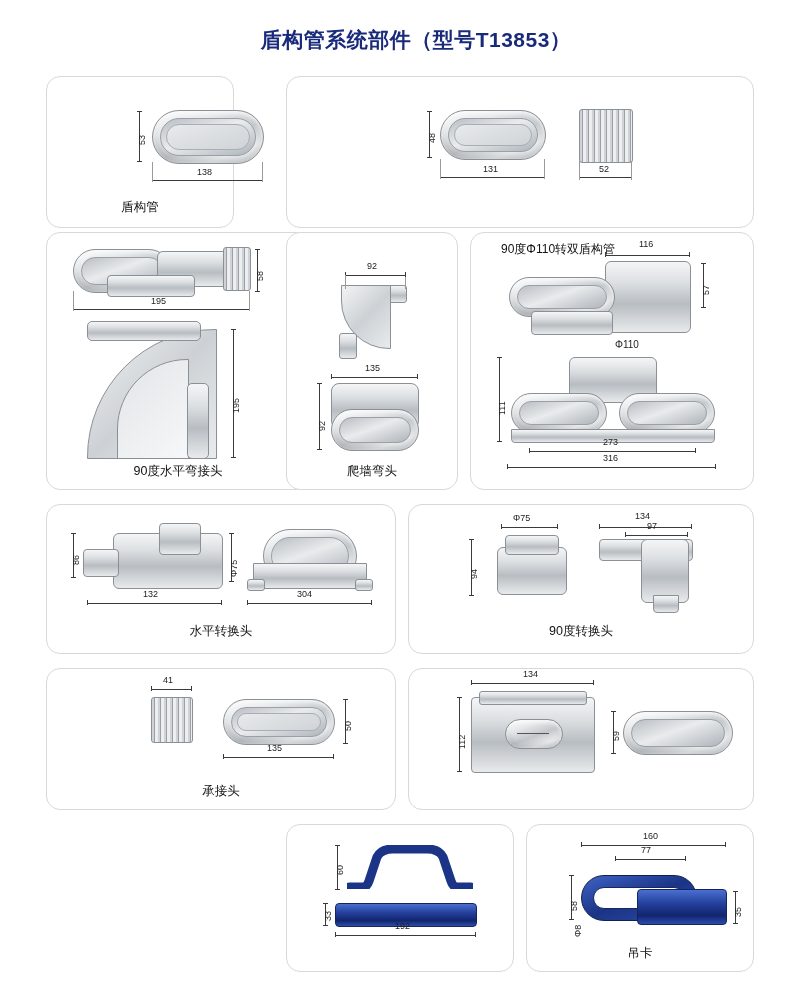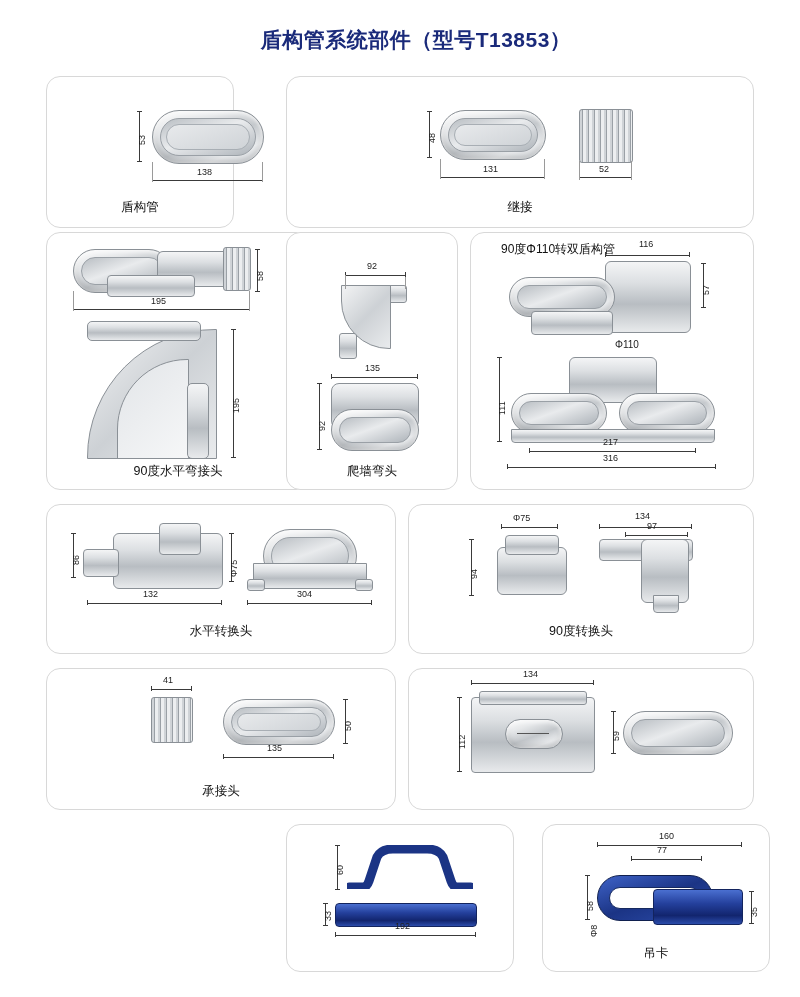--- a/index.html
+++ b/index.html
@@ -135,21 +135,20 @@
     <div class="extv" style="left:153px;top:82px;height:20px;"></div>
     <div class="extv" style="left:257px;top:82px;height:20px;"></div>
     <div class="lbl" style="left:196px;top:87px;">131</div>
 
     <div class="dimline h" style="left:292px;top:100px;width:52px;"></div>
     <div class="tick v" style="left:292px;top:97px;"></div>
     <div class="tick v" style="left:344px;top:97px;"></div>
     <div class="extv" style="left:292px;top:84px;height:19px;"></div>
     <div class="extv" style="left:344px;top:84px;height:19px;"></div>
     <div class="lbl" style="left:312px;top:87px;">52</div>
-    <div class="cap" style="top:122px;">继接</div>
   </div>
 
   <div class="card" style="left:46px;top:232px;width:264px;height:258px;">
 
     <div class="oval" style="left:26px;top:16px;width:96px;height:42px;">
       <div class="inner"></div>
     </div>
     <div class="tube" style="left:110px;top:18px;width:74px;height:34px;border-radius:6px;"></div>
     <div class="ribs" style="left:176px;top:14px;width:26px;height:42px;"></div>
     <div class="tube" style="left:60px;top:42px;width:86px;height:20px;border-radius:4px;"></div>
@@ -239,21 +238,21 @@
     <div class="tube" style="left:40px;top:196px;width:202px;height:12px;border-radius:0 0 4px 4px;"></div>
 
     <div class="dimline v" style="left:28px;top:124px;height:84px;"></div>
     <div class="tick h" style="left:26px;top:124px;"></div>
     <div class="tick h" style="left:26px;top:208px;"></div>
     <div class="lbl v" style="left:26px;top:182px;">111</div>
 
     <div class="dimline h" style="left:58px;top:218px;width:166px;"></div>
     <div class="tick v" style="left:58px;top:215px;"></div>
     <div class="tick v" style="left:224px;top:215px;"></div>
-    <div class="lbl" style="left:132px;top:204px;">217</div>
+    <div class="lbl" style="left:132px;top:204px;">273</div>
 
     <div class="dimline h" style="left:36px;top:234px;width:208px;"></div>
     <div class="tick v" style="left:36px;top:231px;"></div>
     <div class="tick v" style="left:244px;top:231px;"></div>
     <div class="lbl" style="left:132px;top:220px;">316</div>
   </div>
 
   <div class="card" style="left:46px;top:504px;width:350px;height:150px;">
 
     <div class="tube" style="left:66px;top:28px;width:108px;height:54px;border-radius:6px;"></div>
@@ -388,21 +387,21 @@
     <div class="tick h" style="left:36px;top:78px;"></div>
     <div class="tick h" style="left:36px;top:100px;"></div>
     <div class="lbl v" style="left:36px;top:96px;">33</div>
 
     <div class="dimline h" style="left:48px;top:110px;width:140px;"></div>
     <div class="tick v" style="left:48px;top:107px;"></div>
     <div class="tick v" style="left:188px;top:107px;"></div>
     <div class="lbl" style="left:108px;top:96px;">192</div>
   </div>
 
-  <div class="card" style="left:526px;top:824px;width:228px;height:148px;margin-left:16px;">
+  <div class="card" style="left:526px;top:824px;width:228px;height:148px;">
     <div class="blueoval" style="left:54px;top:50px;width:114px;height:44px;">
       <div class="hole"></div>
     </div>
     <div class="blue" style="left:110px;top:64px;width:88px;height:34px;"></div>
 
     <div class="dimline h" style="left:54px;top:20px;width:144px;"></div>
     <div class="tick v" style="left:54px;top:17px;"></div>
     <div class="tick v" style="left:198px;top:17px;"></div>
     <div class="lbl" style="left:116px;top:6px;">160</div>
 

